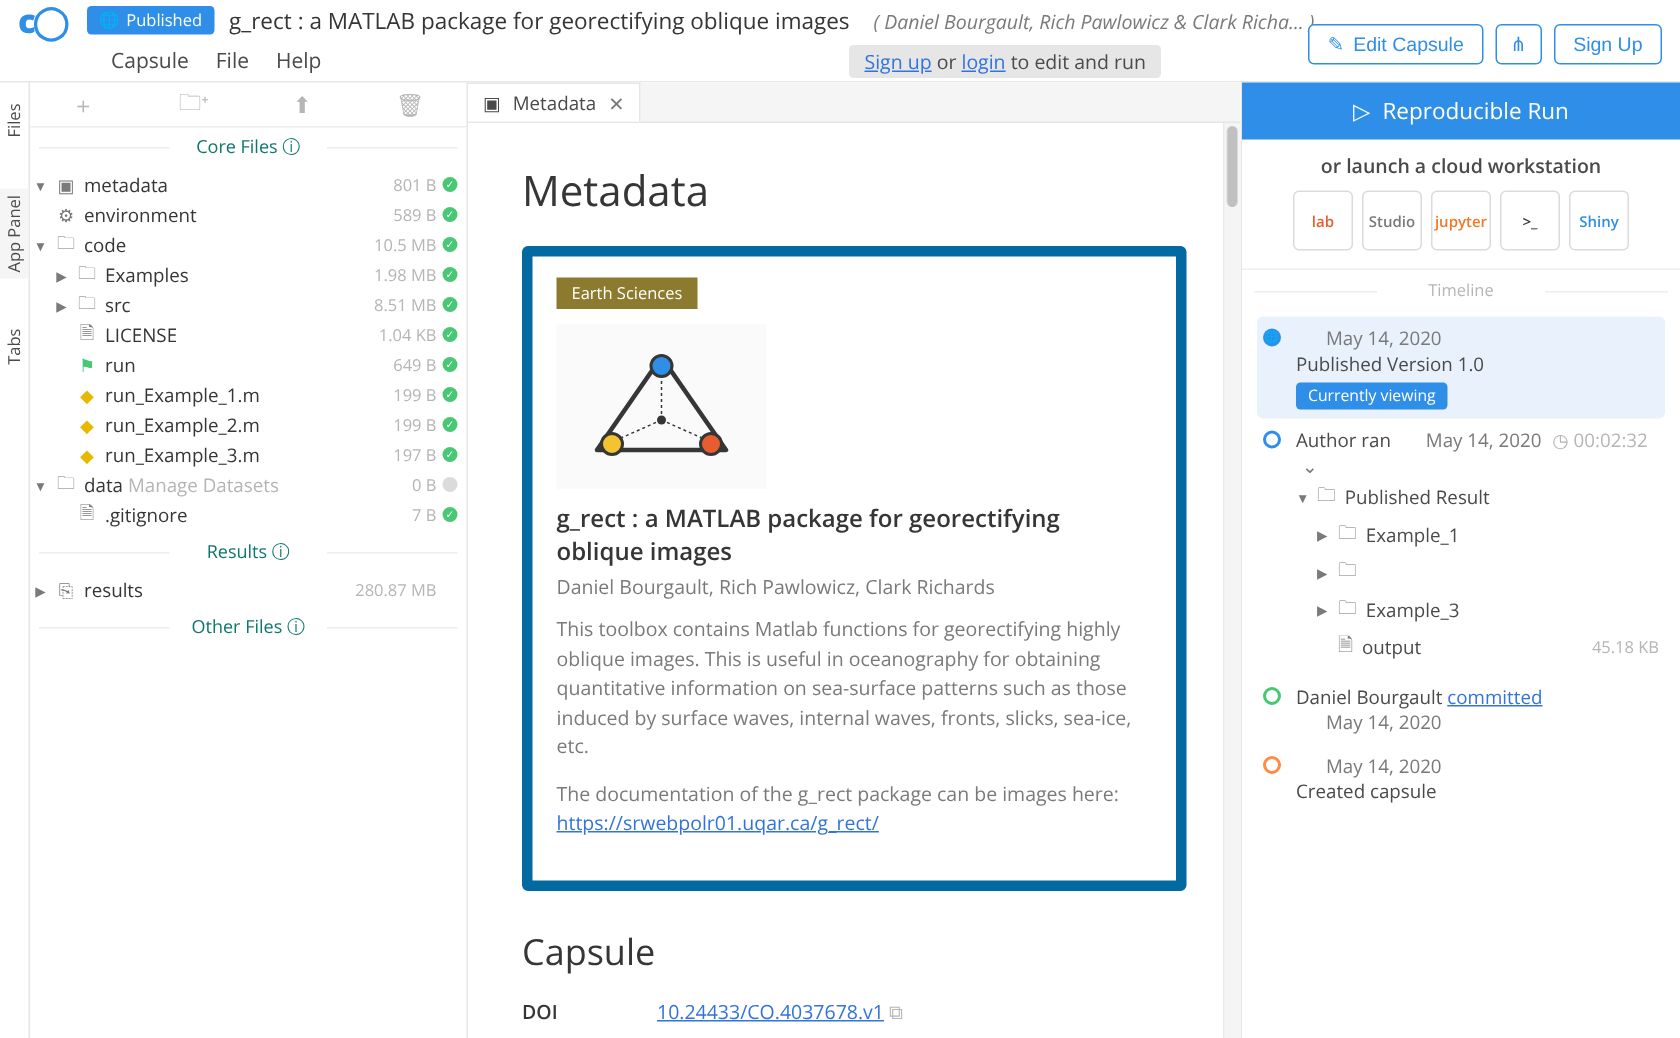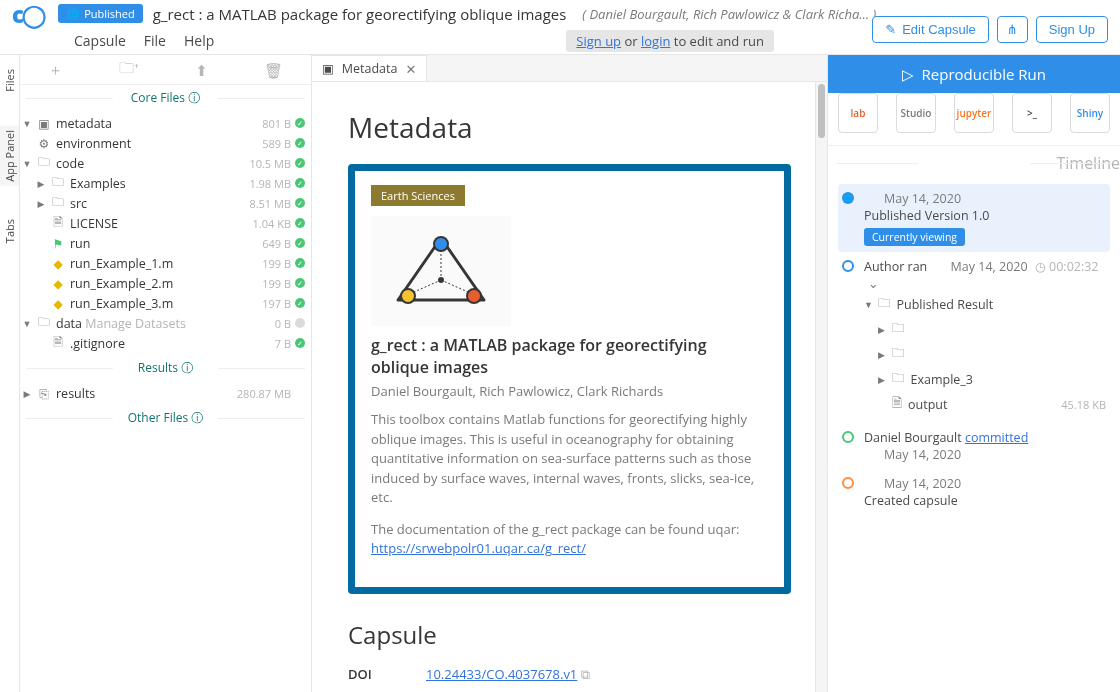--- a/index.html
+++ b/index.html
@@ -49,33 +49,33 @@
 .tab .close { color: #7a7a7a; cursor: pointer; font-size: 13px; }
 .doc { padding: 26px 36px; overflow: auto; flex: 1; }
 .doc h1 { font-size: 28px; font-weight: 400; color: #363636; margin-bottom: 18px; }
 .doc h2 { font-size: 24px; font-weight: 400; color: #363636; margin: 24px 0 14px; }
 .card { border: 7px solid #0369a1; border-radius: 4px; padding: 14px 16px 16px; }
 .tagchip { background: #8c7a2e; color: #fff; font-size: 11px; padding: 3px 10px; display: inline-block; margin-bottom: 10px; }
 .illus { width: 140px; height: 110px; background: #fafafa; display: flex; align-items: center; justify-content: center; margin-bottom: 8px; }
 .card h3 { font-size: 16px; font-weight: 600; color: #363636; margin-bottom: 4px; }
 .card .by { color: #7a7a7a; font-size: 13px; margin-bottom: 10px; }
 .card p { font-size: 13px; color: #7a7a7a; line-height: 1.5; margin-bottom: 12px; }
-.kv { display: flex; gap: 14px; margin-bottom: 10px; font-size: 13px; }
+.kv { display: flex; gap: 26px; margin-bottom: 10px; font-size: 13px; }
 .kv .k { font-weight: 600; color: #363636; width: 64px; }
 .kv .v { flex: 1; color: #555; }
 .cite-box { border: 1px solid #dbdbdb; border-radius: 4px; padding: 10px 12px; font-size: 13px; color: #555; margin-top: 4px; }
 .scrollbar-fake { position: absolute; right: 0; top: 27px; bottom: 0; width: 12px; background: #f5f5f5; border-left: 1px solid #e6e6e6; }
 .scrollbar-fake .thumb { position: absolute; left: 2px; right: 2px; top: 2px; height: 54px; background: #c0c0c0; border-radius: 4px; }
 
 .right { width: 293px; border-left: 1px solid #e6e6e6; display: flex; flex-direction: column; }
 .run-btn { background: #2f8fe8; color: #fff; text-align: center; padding: 9px 0; font-size: 15px; cursor: pointer; display: flex; align-items: center; justify-content: center; gap: 8px; }
 .launch-line { text-align: center; font-size: 13px; font-weight: 600; color: #4a4a4a; padding: 8px 0 8px; }
-.ws-row { display: flex; justify-content: space-between; gap: 6px; padding: 0 10px 12px; border-bottom: 1px solid #eee; }
+.ws-row { display: flex; justify-content: center; gap: 6px; padding: 0 10px 12px; border-bottom: 1px solid #eee; }
 .ws { width: 40px; height: 40px; border: 1px solid #dbdbdb; border-radius: 4px; display: flex; align-items: center; justify-content: center; font-size: 10px; cursor: pointer; }
-.tl-head { text-align: right; color: #b5b5b5; font-size: 16px; padding: 6px 0; position: relative; }
+.tl-head { text-align: center; color: #b5b5b5; font-size: 11px; padding: 6px 0; position: relative; }
 .tl-head::before, .tl-head::after { content: ""; display: block; height: 1px; background: #eee; position: absolute; top: 50%; width: 28%; }
 .tl-head::before { left: 8px; } .tl-head::after { right: 8px; }
 .timeline { padding: 4px 10px 10px 10px; overflow: auto; flex: 1; }
 .tl-item { display: flex; gap: 10px; padding: 6px 4px; }
 .tl-dot { width: 12px; height: 12px; border: 2px solid #2f8fe8; border-radius: 50%; margin-top: 2px; flex-shrink: 0; background: #fff; }
 .tl-dot.solid { background: #2f8fe8; }
 .tl-dot.green { border-color: #48c774; }
 .tl-dot.orange { border-color: #ff8c42; }
 .tl-body { flex: 1; font-size: 12.5px; color: #4a4a4a; }
 .tl-body .date { color: #7a7a7a; margin-left: 20px; }
@@ -257,21 +257,21 @@
             <circle cx="55" cy="54" r="3" fill="#363636"></circle>
             <line x1="55" y1="54" x2="55" y2="24" stroke="#363636" stroke-dasharray="2 2"></line>
             <line x1="55" y1="54" x2="28" y2="66" stroke="#363636" stroke-dasharray="2 2"></line>
             <line x1="55" y1="54" x2="82" y2="66" stroke="#363636" stroke-dasharray="2 2"></line>
           </svg>
         </div>
         <h3>g_rect : a MATLAB package for georectifying oblique images</h3>
         <div class="by">Daniel Bourgault, Rich Pawlowicz, Clark Richards</div>
         <p>This toolbox contains Matlab functions for georectifying highly oblique images. This is useful in oceanography for obtaining quantitative information on sea-surface patterns such as those induced by surface waves, internal waves, fronts, slicks, sea-ice, etc.</p>
         <p>
-          <span>The documentation of the g_rect package can be found uqar:</span><br>
+          <span>The documentation of the g_rect package can be images here:</span><br>
           <a>https://srwebpolr01.uqar.ca/g_rect/</a>
         </p>
       </div>
 
       <h2>Capsule</h2>
       <div class="kv">
         <div class="k">DOI</div>
         <div class="v"><a>10.24433/CO.4037678.v1</a> <span style="color:#b5b5b5;cursor:pointer;">⧉</span></div>
       </div>
       <div class="kv" style="align-items:flex-start;">
@@ -288,20 +288,21 @@
     <div class="scrollbar-fake">
         <div class="thumb"></div>
       </div>
   </div>
 
   <div class="right">
     <div class="run-btn">
       <span>▷</span>
       <span>Reproducible Run</span>
     </div>
+    <div class="launch-line">or launch a cloud workstation</div>
     <div class="ws-row" id="ws-row">
         <div class="ws">
           <span style="color:#e85d2f;font-weight:600">lab</span>
         </div>
         <div class="ws">
           <span style="color:#7a7a7a;font-weight:600">Studio</span>
         </div>
         <div class="ws">
           <span style="color:#f37726;font-weight:600">jupyter</span>
         </div>
@@ -334,20 +335,21 @@
           </div>
           <div class="tl-sub" style="padding-left:0;">
               <span class="caret">▼</span>
               <span class="folder">🗀</span>
               <span class="name">Published Result</span>
             </div>
           <div id="run-items">
               <div class="tl-sub" style="padding-left: 14px;">
                 <span class="caret">▶</span>
                 <span class="folder">🗀</span>
+                <span class="name">Example_1</span>
               </div>
               <div class="tl-sub" style="padding-left: 14px;">
                 <span class="caret">▶</span>
                 <span class="folder">🗀</span>
               </div>
               <div class="tl-sub" style="padding-left: 14px;">
                 <span class="caret">▶</span>
                 <span class="folder">🗀</span>
                 <span class="name">Example_3</span>
               </div>

